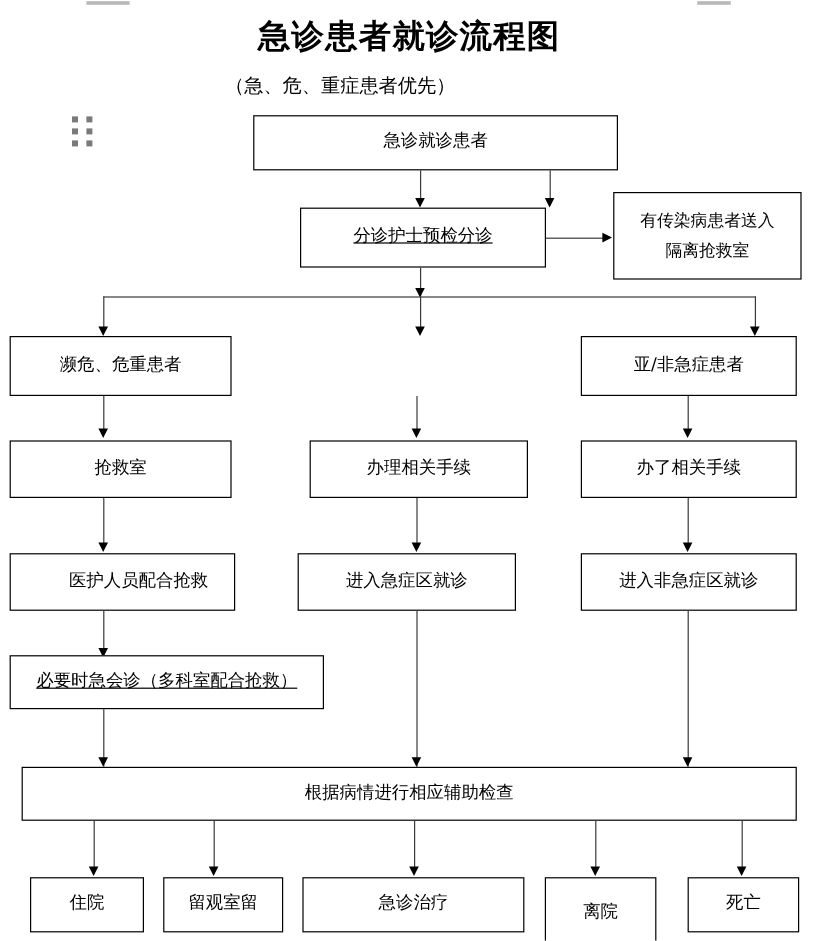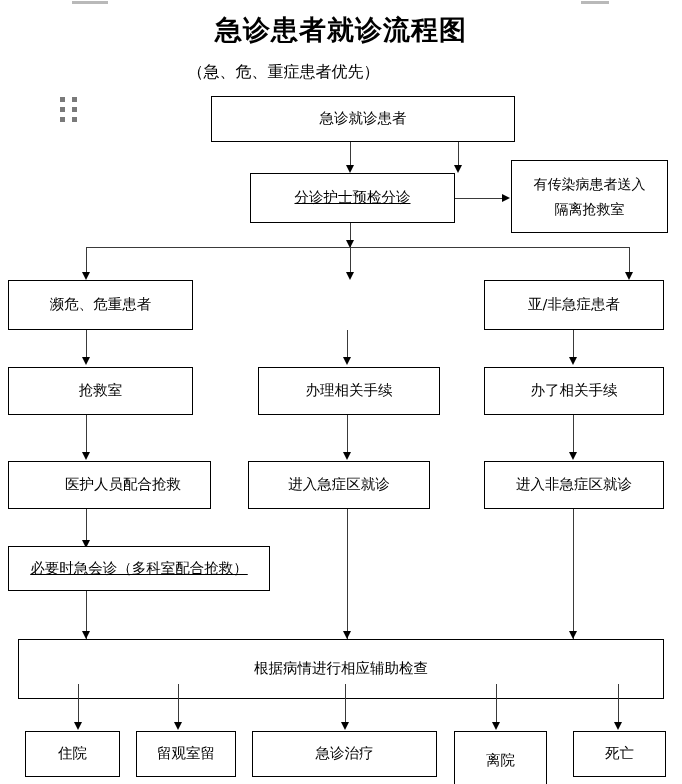--- a/index.html
+++ b/index.html
@@ -166,37 +166,37 @@
   <div class="node" style="left:258px; top:367px; width:182px; height:48px;">办理相关手续</div>
   <div class="node" style="left:484px; top:367px; width:180px; height:48px;">办了相关手续</div>
 
   <div class="vline" style="left:86px; top:415px; height:38px;"></div>
   <div class="arrow-down" style="left:82px; top:452px;"></div>
   <div class="vline" style="left:347px; top:415px; height:38px;"></div>
   <div class="arrow-down" style="left:343px; top:452px;"></div>
   <div class="vline" style="left:573px; top:415px; height:38px;"></div>
   <div class="arrow-down" style="left:569px; top:452px;"></div>
 
-  <div class="node" style="left:8px; top:461px; width:203px; height:48px;padding-left:31px;">医护人员配合抢救</div>
+  <div class="node" style="left:8px; top:461px; width:188px; height:48px;padding-left:31px;">医护人员配合抢救</div>
   <div class="node" style="left:248px; top:461px; width:182px; height:48px;">进入急症区就诊</div>
   <div class="node" style="left:484px; top:461px; width:180px; height:48px;">进入非急症区就诊</div>
 
   <div class="vline" style="left:86px; top:509px; height:38px;"></div>
   <div class="arrow-down" style="left:82px; top:540px;"></div>
 
   <div class="node" style="left:8px; top:546px; width:262px; height:45px;text-decoration:underline;">必要时急会诊（多科室配合抢救）</div>
 
   <div class="vline" style="left:86px; top:591px; height:48px;"></div>
   <div class="arrow-down" style="left:82px; top:631px;"></div>
   <div class="vline" style="left:347px; top:509px; height:130px;"></div>
   <div class="arrow-down" style="left:343px; top:631px;"></div>
   <div class="vline" style="left:573px; top:509px; height:130px;"></div>
   <div class="arrow-down" style="left:569px; top:631px;"></div>
 
-  <div class="node" style="left:18px; top:639px; width:646px; height:60px;">根据病情进行相应辅助检查</div>
+  <div class="node" style="left:18px; top:639px; width:646px; height:45px;">根据病情进行相应辅助检查</div>
 
   <div class="vline" style="left:78px; top:684px; height:42px;"></div>
   <div class="arrow-down" style="left:74px; top:722px;"></div>
   <div class="vline" style="left:178px; top:684px; height:42px;"></div>
   <div class="arrow-down" style="left:174px; top:722px;"></div>
   <div class="vline" style="left:345px; top:684px; height:42px;"></div>
   <div class="arrow-down" style="left:341px; top:722px;"></div>
   <div class="vline" style="left:496px; top:684px; height:42px;"></div>
   <div class="arrow-down" style="left:492px; top:722px;"></div>
   <div class="vline" style="left:618px; top:684px; height:42px;"></div>

